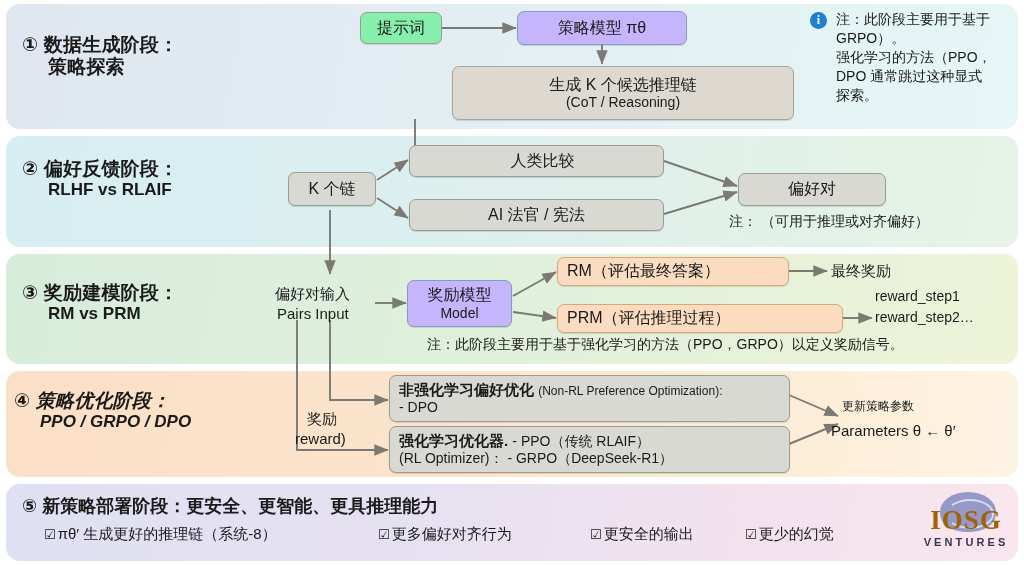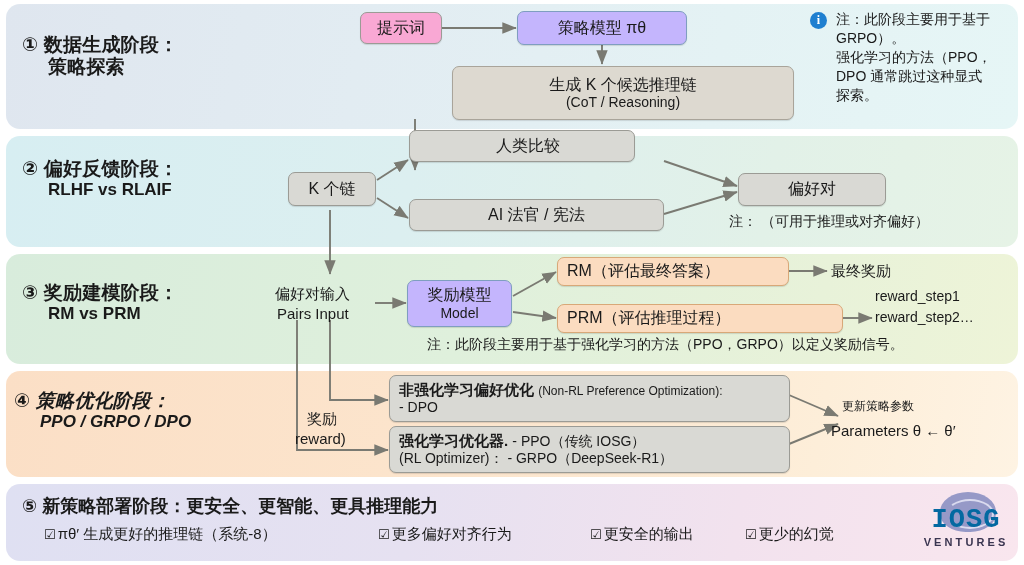--- a/index.html
+++ b/index.html
@@ -34,21 +34,21 @@
     border:1px solid #9aa0a6;display:flex;flex-direction:column;
     align-items:center;justify-content:center;text-align:center;
     background:#d9d9d4;box-shadow:0 1px 1px rgba(0,0,0,.12);}
   .node .t1{font-size:16px;line-height:1.15;}
   .node .t2{font-size:14px;line-height:1.15;}
   .node.left{align-items:flex-start;text-align:left;padding-left:9px;}
   .grey{background:#d9d9d4;border-color:#9b9b95;}
   .blue{background:#c4b5fd;border-color:#7f9ec0;}
   .beige{background:#ddd9d0;border-color:#a9a49a;}
   .orange{background:#fbdcc0;border-color:#d8a878;}
-  .white{background:#f9a8d4;border-color:#9b9b95;}
+  .white{background:#86efac;border-color:#9b9b95;}
 
   
   .ftext{position:absolute;white-space:nowrap;}
   .fs16{font-size:12px;} .fs15{font-size:15px;} .fs14{font-size:14px;} .fs12{font-size:12px;margin-top:9px;}
   .bold{font-weight:bold;}
   .note{position:absolute;font-size:14px;line-height:1.35;}
 
   
   .info-ico{position:absolute;width:17px;height:17px;border-radius:50%;
     background:#1f7fd0;color:#fff;font-size:12px;font-weight:bold;
@@ -63,23 +63,23 @@
   .chk .bx{font-size:13px;margin-right:2px;}
 
   
   .logo{position:absolute;left:918px;top:492px;width:96px;height:66px;}
   .logo .brain{position:absolute;left:22px;top:0px;width:56px;height:40px;
     border-radius:50% 50% 46% 46%;background:#8e93c4;opacity:.92;}
   .logo .brain:after{content:"";position:absolute;left:6px;top:7px;
     width:44px;height:26px;border-radius:50%;
     border:2px solid #eceefb;border-left-color:transparent;opacity:.8;}
   .logo .word{position:absolute;left:0;top:14px;width:96px;height:28px;
-    color:#0369a1;font-weight:bold;font-size:27px;letter-spacing:1px;
+    color:#a16207;font-weight:bold;font-size:27px;letter-spacing:1px;
     text-align:center;line-height:28px;
-    font-family:Liberation Mono, monospace;}
+    font-family:Liberation Serif, serif;}
   .logo .sub{position:absolute;left:0;top:44px;width:96px;text-align:center;
     color:#3a3550;font-size:11px;letter-spacing:3.1px;font-weight:bold;}
 </style>
 </head>
 <body>
 
 <div class="stage">
 
   <div class="band" id="band1"></div>
   <div class="band" id="band2"></div>
@@ -162,21 +162,21 @@
   <div class="stage-head" style="left:22px;top:158px;">
     <div class="l1"><span>②</span>
       <span>偏好反馈阶段：</span></div>
     <div class="l2 indent">RLHF vs RLAIF</div>
   </div>
 
   <div class="node grey" style="left:288px;top:172px;width:88px;height:34px;">
     <div class="t1">K 个链</div>
   </div>
 
-  <div class="node grey" style="left:409px;top:130px;width:226px;height:32px;padding-left:12px;">
+  <div class="node grey" style="left:409px;top:145px;width:255px;height:32px;padding-left:12px;">
     <div class="t1">人类比较</div>
   </div>
 
   <div class="node grey" style="left:409px;top:199px;width:255px;height:32px;">
     <div class="t1">AI 法官 / 宪法</div>
   </div>
 
   <div class="node grey" style="left:738px;top:173px;width:148px;height:33px;">
     <div class="t1">偏好对</div>
   </div>
@@ -226,21 +226,21 @@
       <span class="bold">非强化学习偏好优化</span>
       <span class="fs12">(Non-RL Preference Optimization):</span>
     </div>
     <div class="t2">- DPO</div>
   </div>
 
   <div class="node grey" style="left:389px;top:426px;width:401px;height:47px;
               align-items:flex-start;text-align:left;padding-left:9px;">
     <div style="font-size:15px;line-height:1.2;">
       <span class="bold">强化学习优化器.</span>
-      <span class="fs14">- PPO（传统 IOSG）</span>
+      <span class="fs14">- PPO（传统 RLAIF）</span>
     </div>
     <div style="font-size:14px;line-height:1.2;">
       <span>(RL Optimizer)：</span>
       <span>- GRPO（DeepSeek-R1）</span>
     </div>
   </div>
 
   <div class="ftext fs16" style="left:842px;top:398px;">更新策略参数</div>
   <div class="ftext fs15" style="left:831px;top:422px;">Parameters θ ← θ′</div>
 

